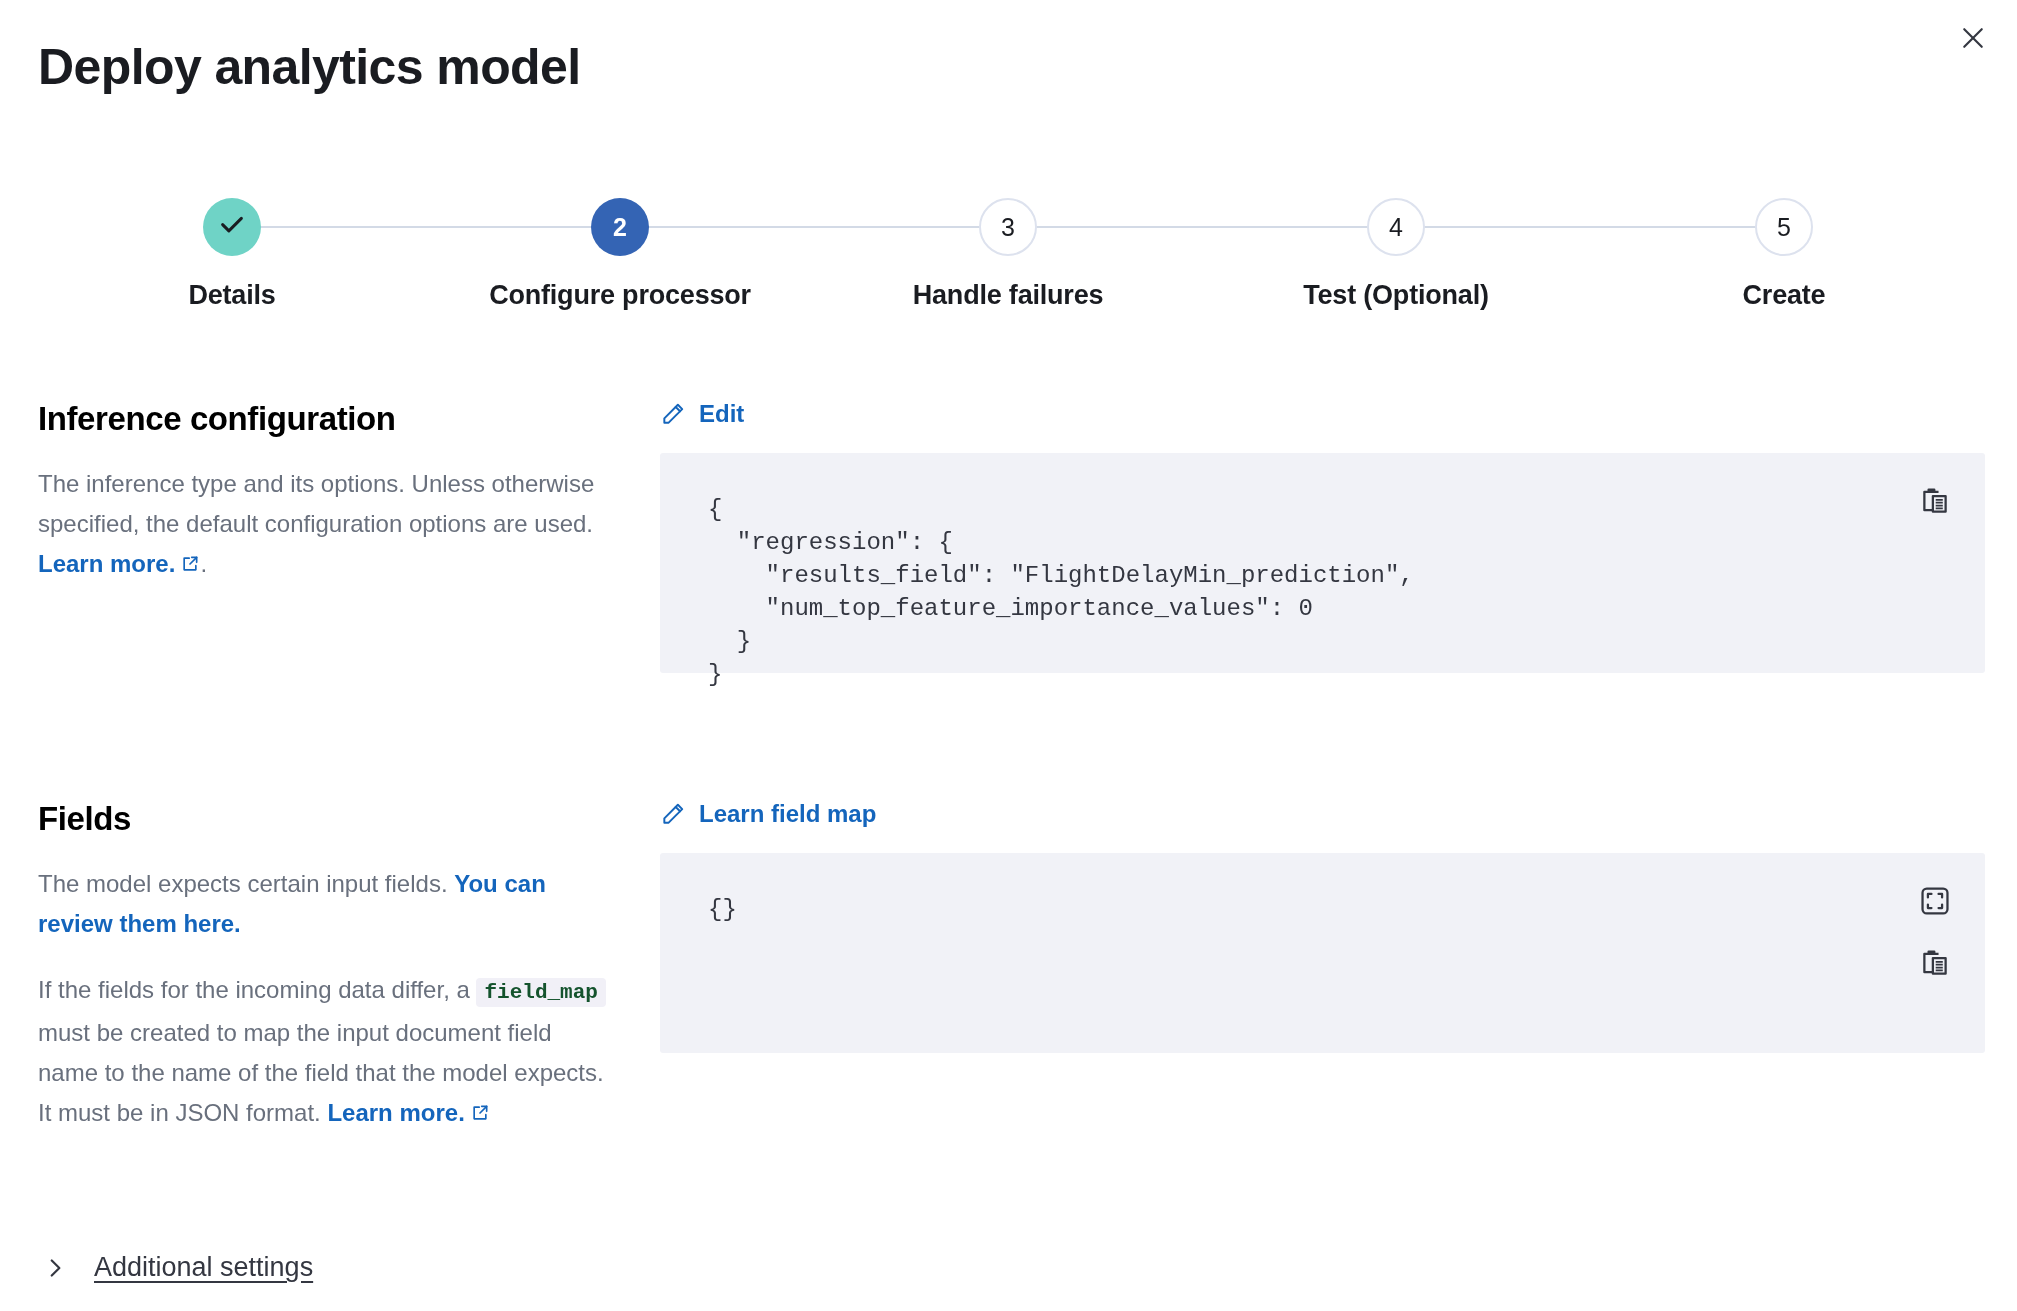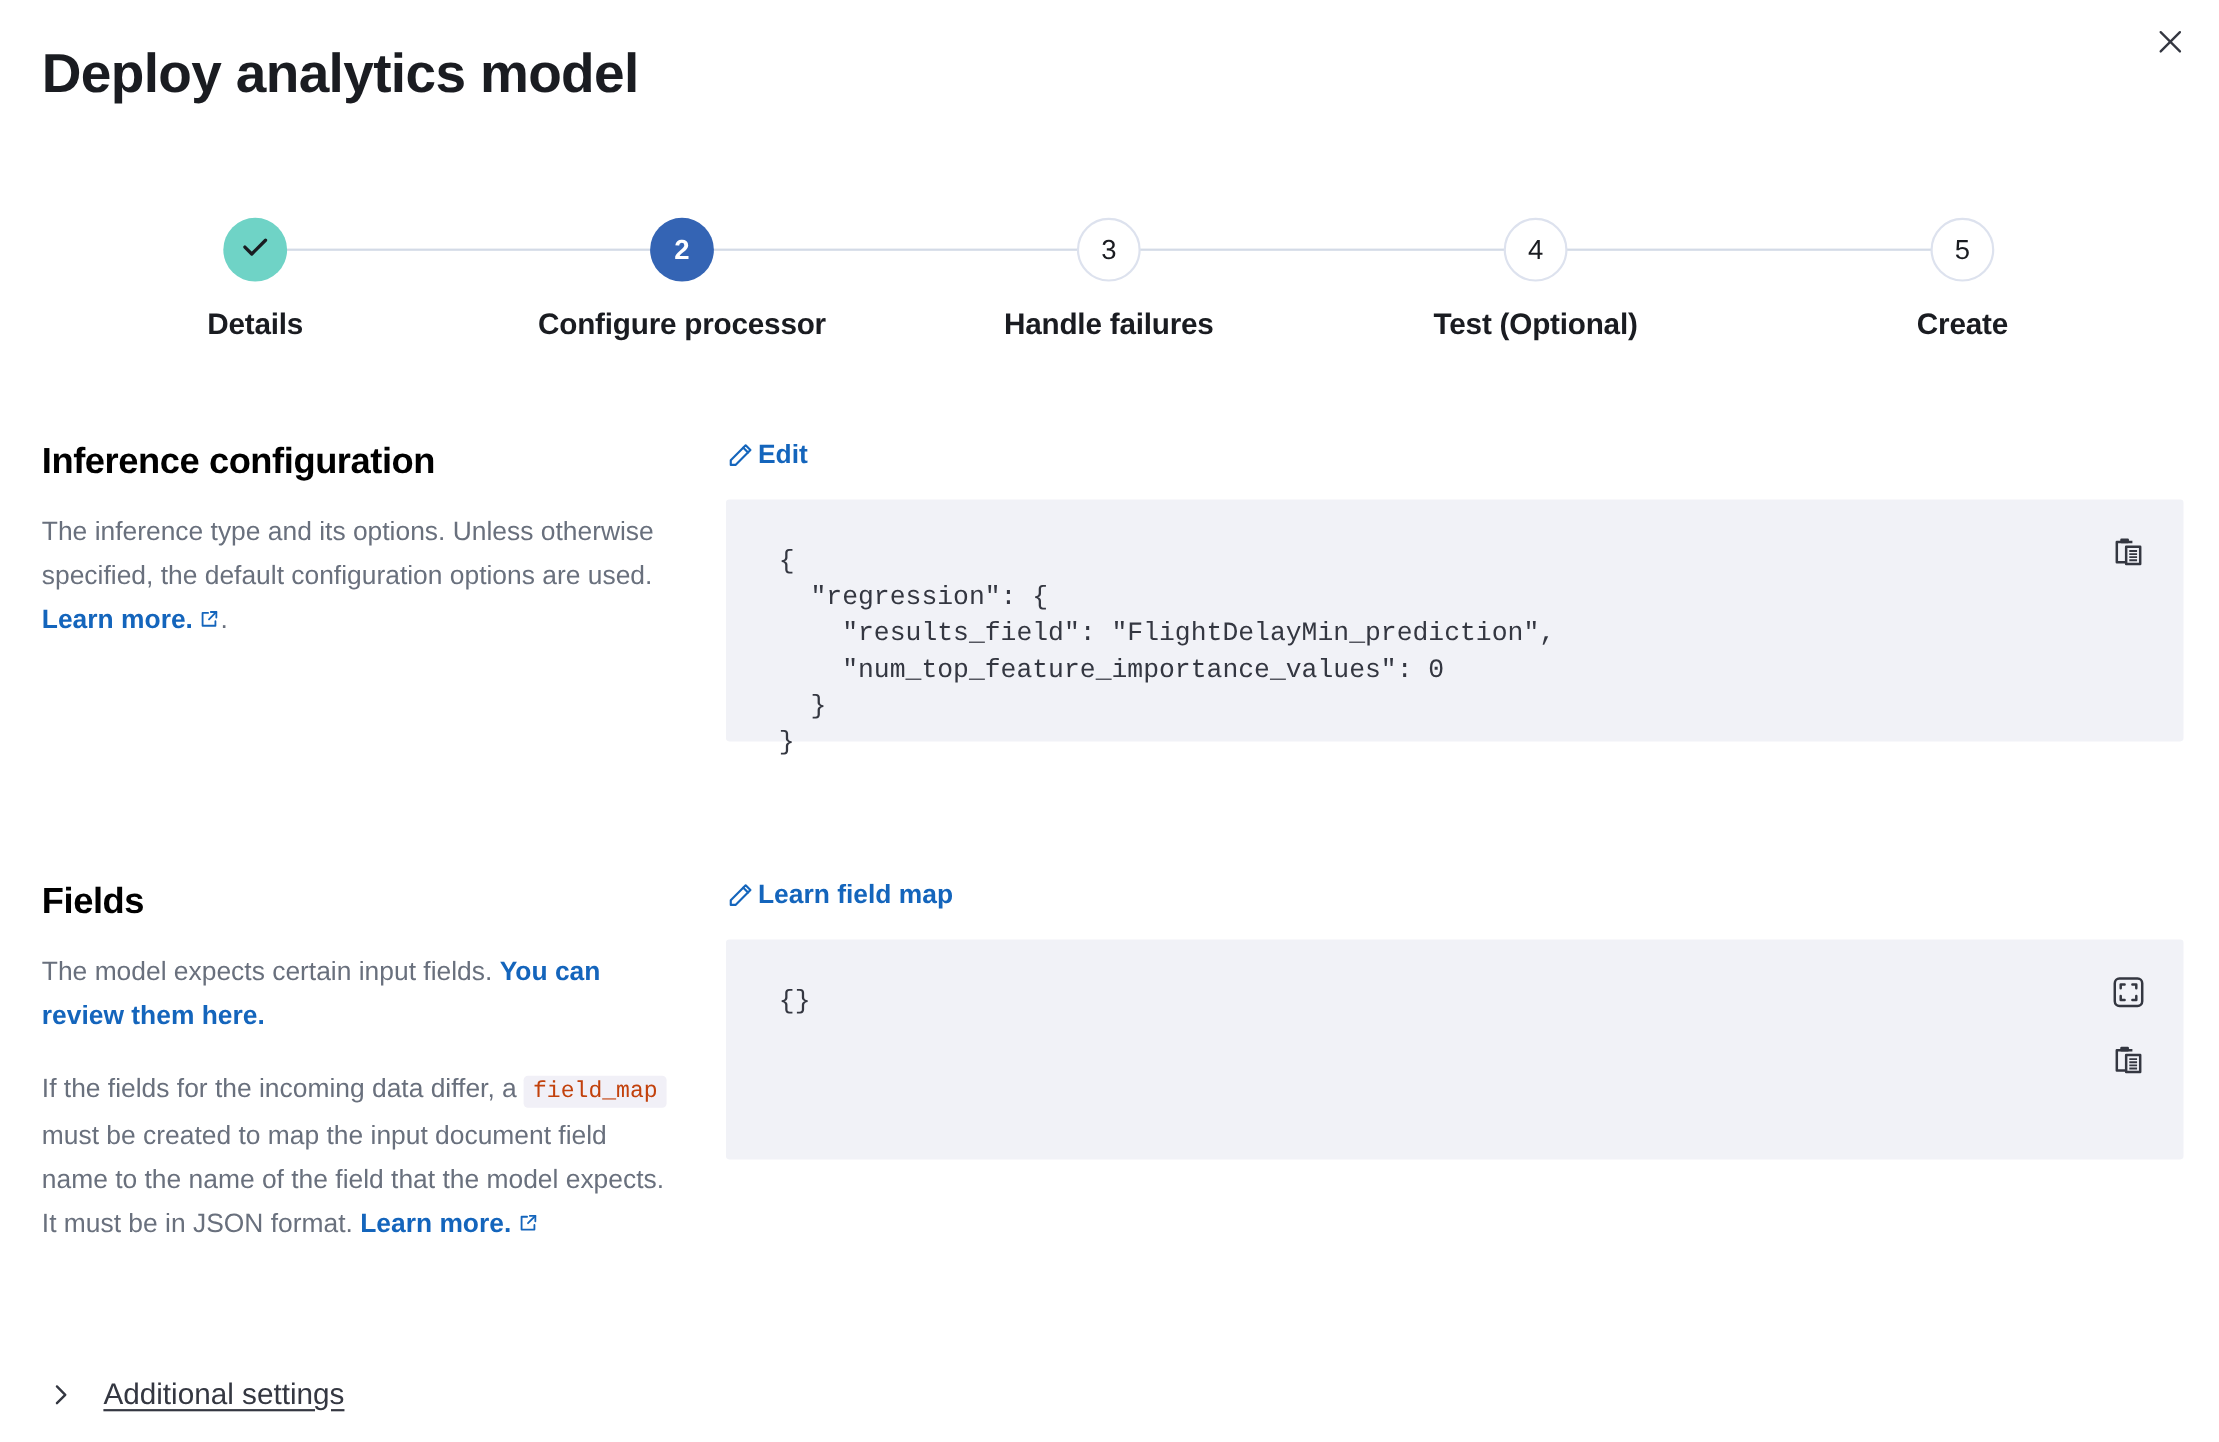--- a/index.html
+++ b/index.html
@@ -145,33 +145,33 @@
   }
   .ext-icon {
     display: inline-block;
     vertical-align: -2px;
     margin-left: 5px;
     color: #1465BC;
   }
   code.inline-code {
     font-family: "Liberation Mono", monospace;
     background: #F1F0F7;
-    color: #c2410c;
+    color: #14532d;
     font-size: 21px;
-    font-weight: 400;
+    font-weight: 700;
     border-radius: 4px;
     padding: 3px 8px;
     white-space: nowrap;
   }
 
   
   .action-link {
     display: inline-flex;
     align-items: center;
-    gap: 3px;
+    gap: 13px;
     color: #1465BC;
     font-size: 24px;
     font-weight: 700;
     text-decoration: none;
     cursor: pointer;
   }
   .action-link svg { display: block; }
 
   
   .code-block {

